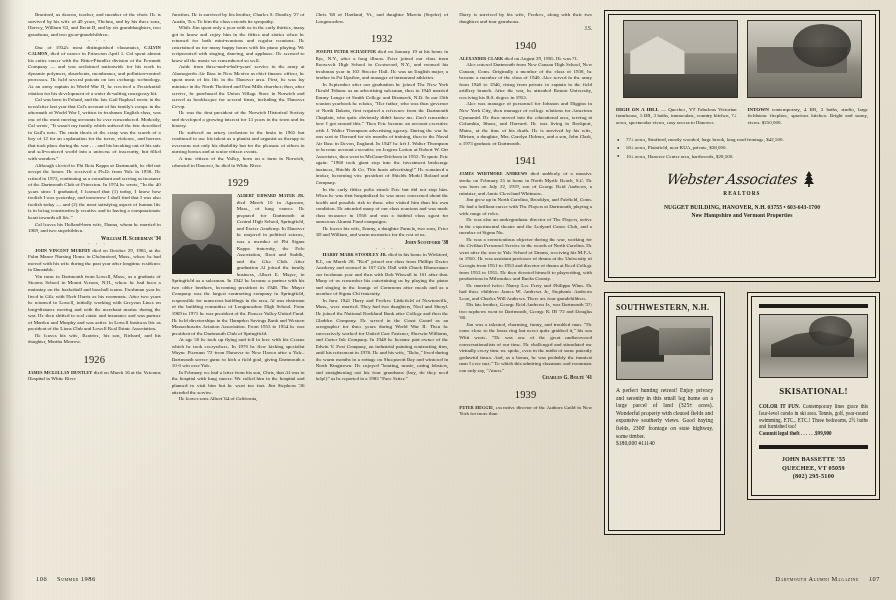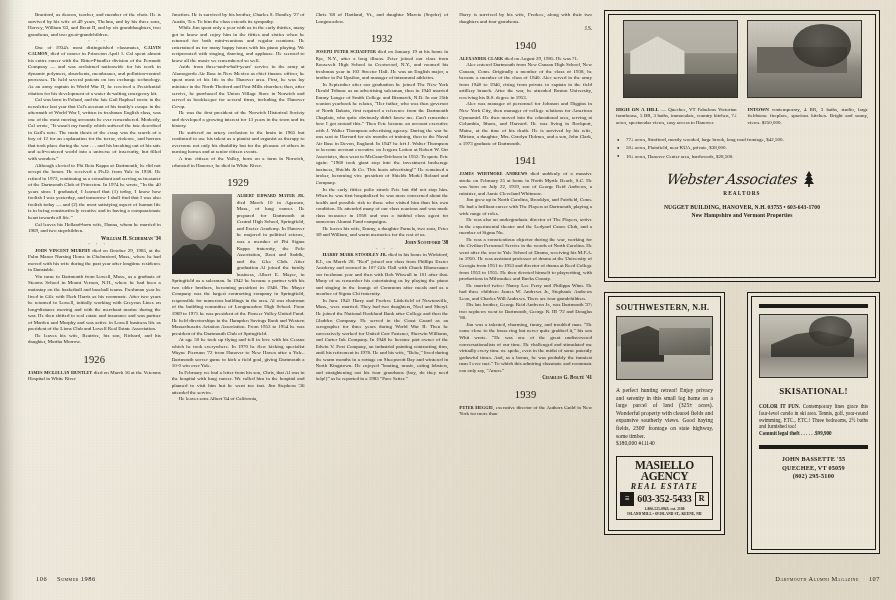--- a/index.html
+++ b/index.html
@@ -285,21 +285,21 @@
   #ad-masiello {
     position: absolute;
     left: 0; top: 282px;
     width: 121px;
     height: 243px;
   }
   #ad-bassette {
     position: absolute;
     left: 143px; top: 282px;
     width: 133px;
-    height: 262px;
+    height: 208px;
   }
 
   .ad-head {
     font-size: 8px;
     font-weight: bold;
     letter-spacing: 0.3px;
     margin: 1px 0 4px 0;
   }
   .rule-thick {
     height: 4px;
@@ -566,31 +566,20 @@
     </div>
 
     <div class="adbox" id="ad-masiello">
       <div class="inner">
         <div class="ad-head">SOUTHWESTERN, N.H.</div>
         <div class="ad-photo loghome"></div>
         <div class="ad-body">
           <span>A perfect hunting retreat! Enjoy privacy and serenity in this small log home on a large parcel of land (325± acres). Wonderful property with cleared fields and expansive southerly views. Good haying fields, 2300' frontage on state highway, some timber.</span>
           <div>$180,000 #11140</div>
         </div>
-        <div class="masiello-logo">
-          <div class="masiello-name">MASIELLO AGENCY</div>
-          <div class="masiello-re">REAL ESTATE</div>
-          <div class="masiello-row">
-            <span class="masiello-mark">≡</span>
-            <span class="masiello-phone">603-352-5433</span>
-            <span class="masiello-mark r">R</span>
-          </div>
-          <div class="masiello-fine">1-800-525-8943, ext. 2180</div>
-          <div class="masiello-fine">ISLAND MILL • 69 ISLAND ST., KEENE, NH</div>
-        </div>
       </div>
     </div>
 
     <div class="adbox" id="ad-bassette">
       <div class="inner">
         <div class="rule-thick"></div>
         <div class="ad-photo condo"></div>
         <div class="ad-title-center">SKISATIONAL!</div>
         <div class="ad-body-sm">
           <b>COLOR IT FUN.</b><span> Contemporary lines grace this four-level condo in ski area. Tennis, golf, year-round swimming, ETC., ETC.! Three bedrooms, 2½ baths and furnished too!</span>

